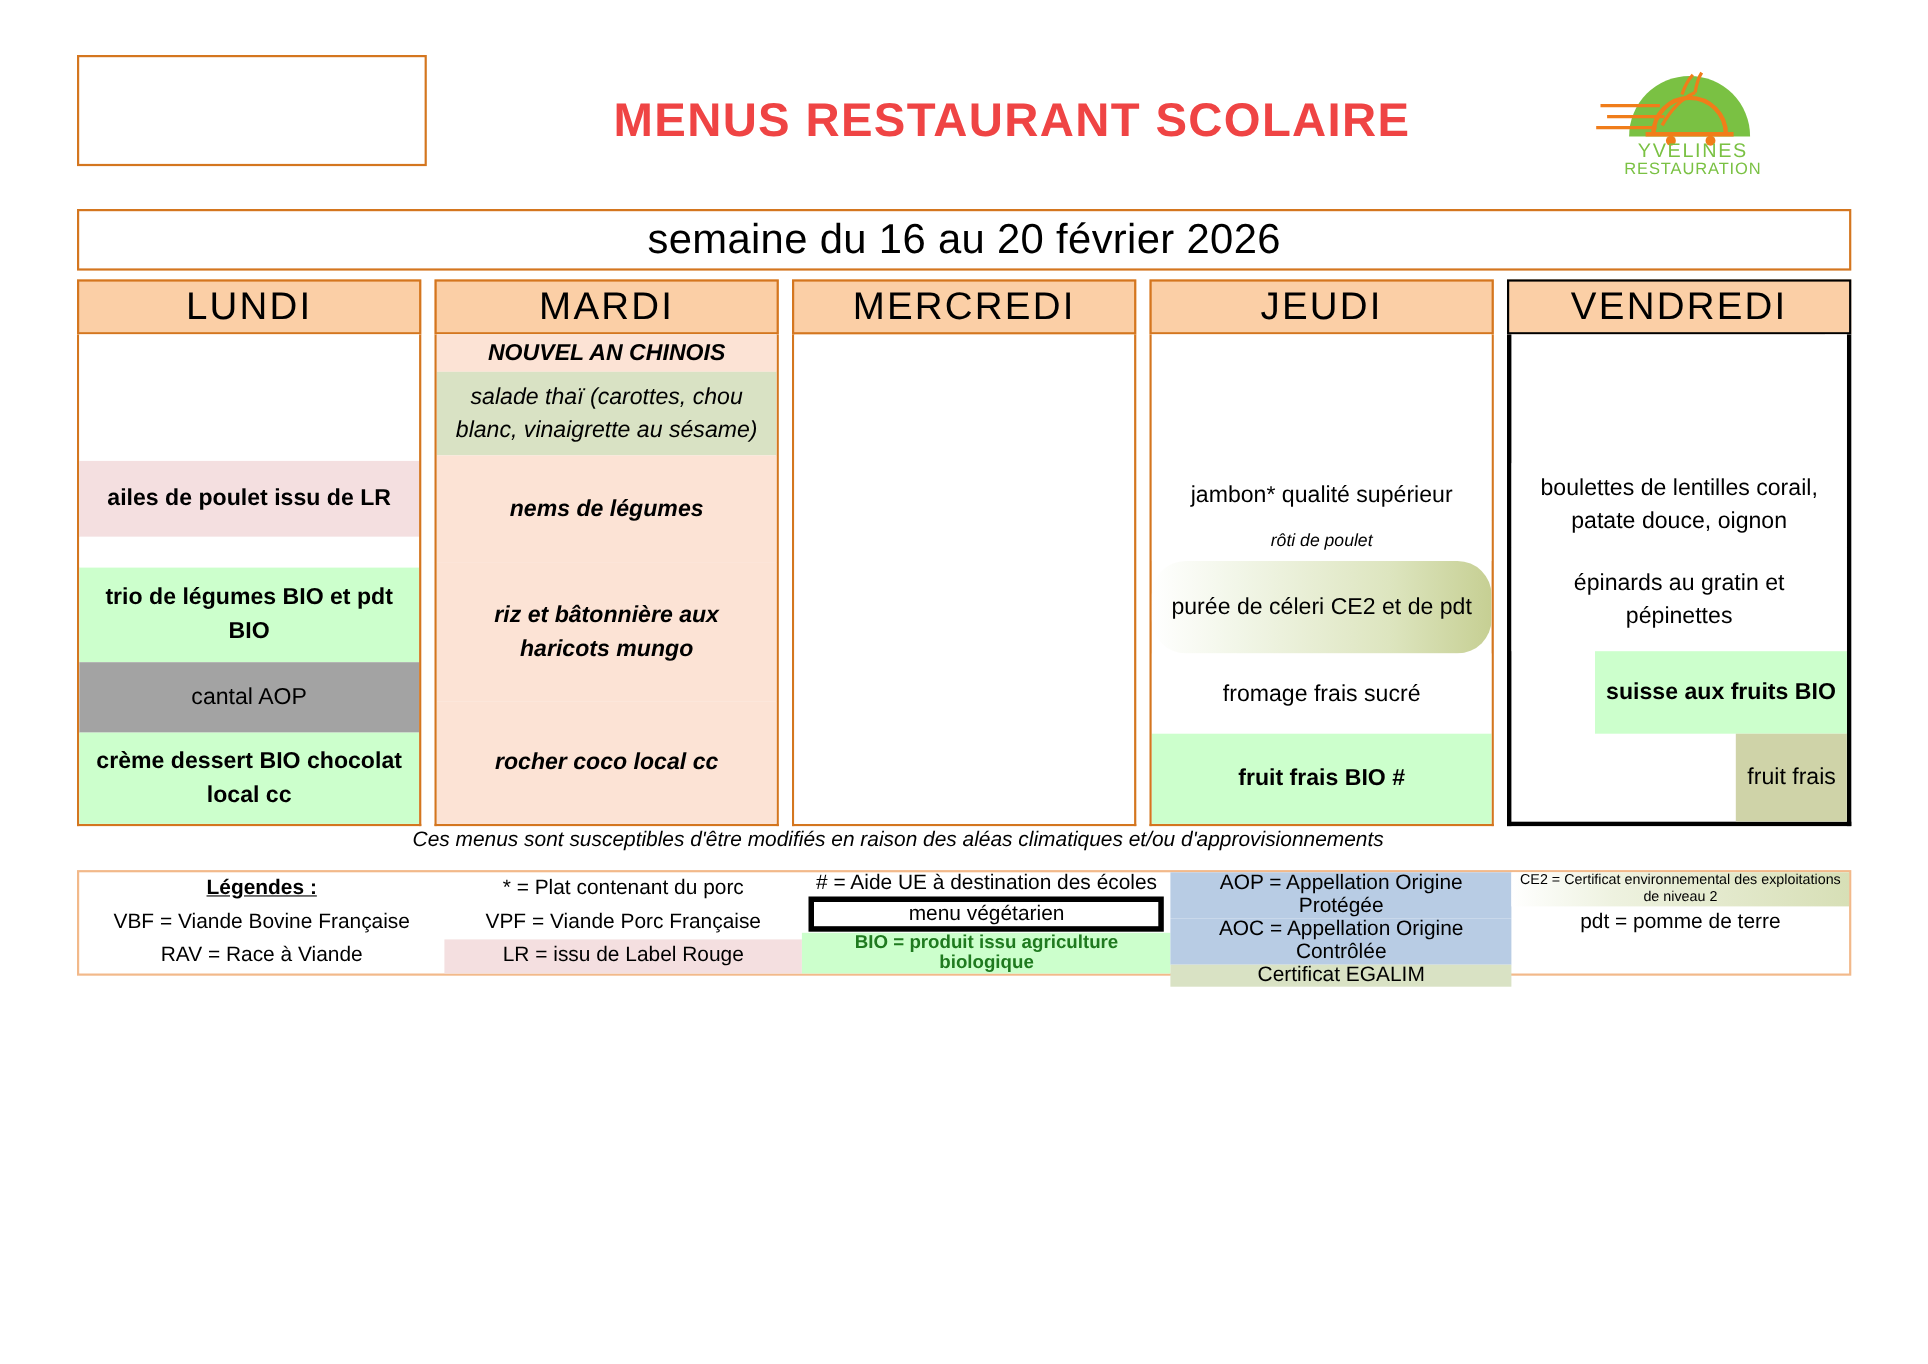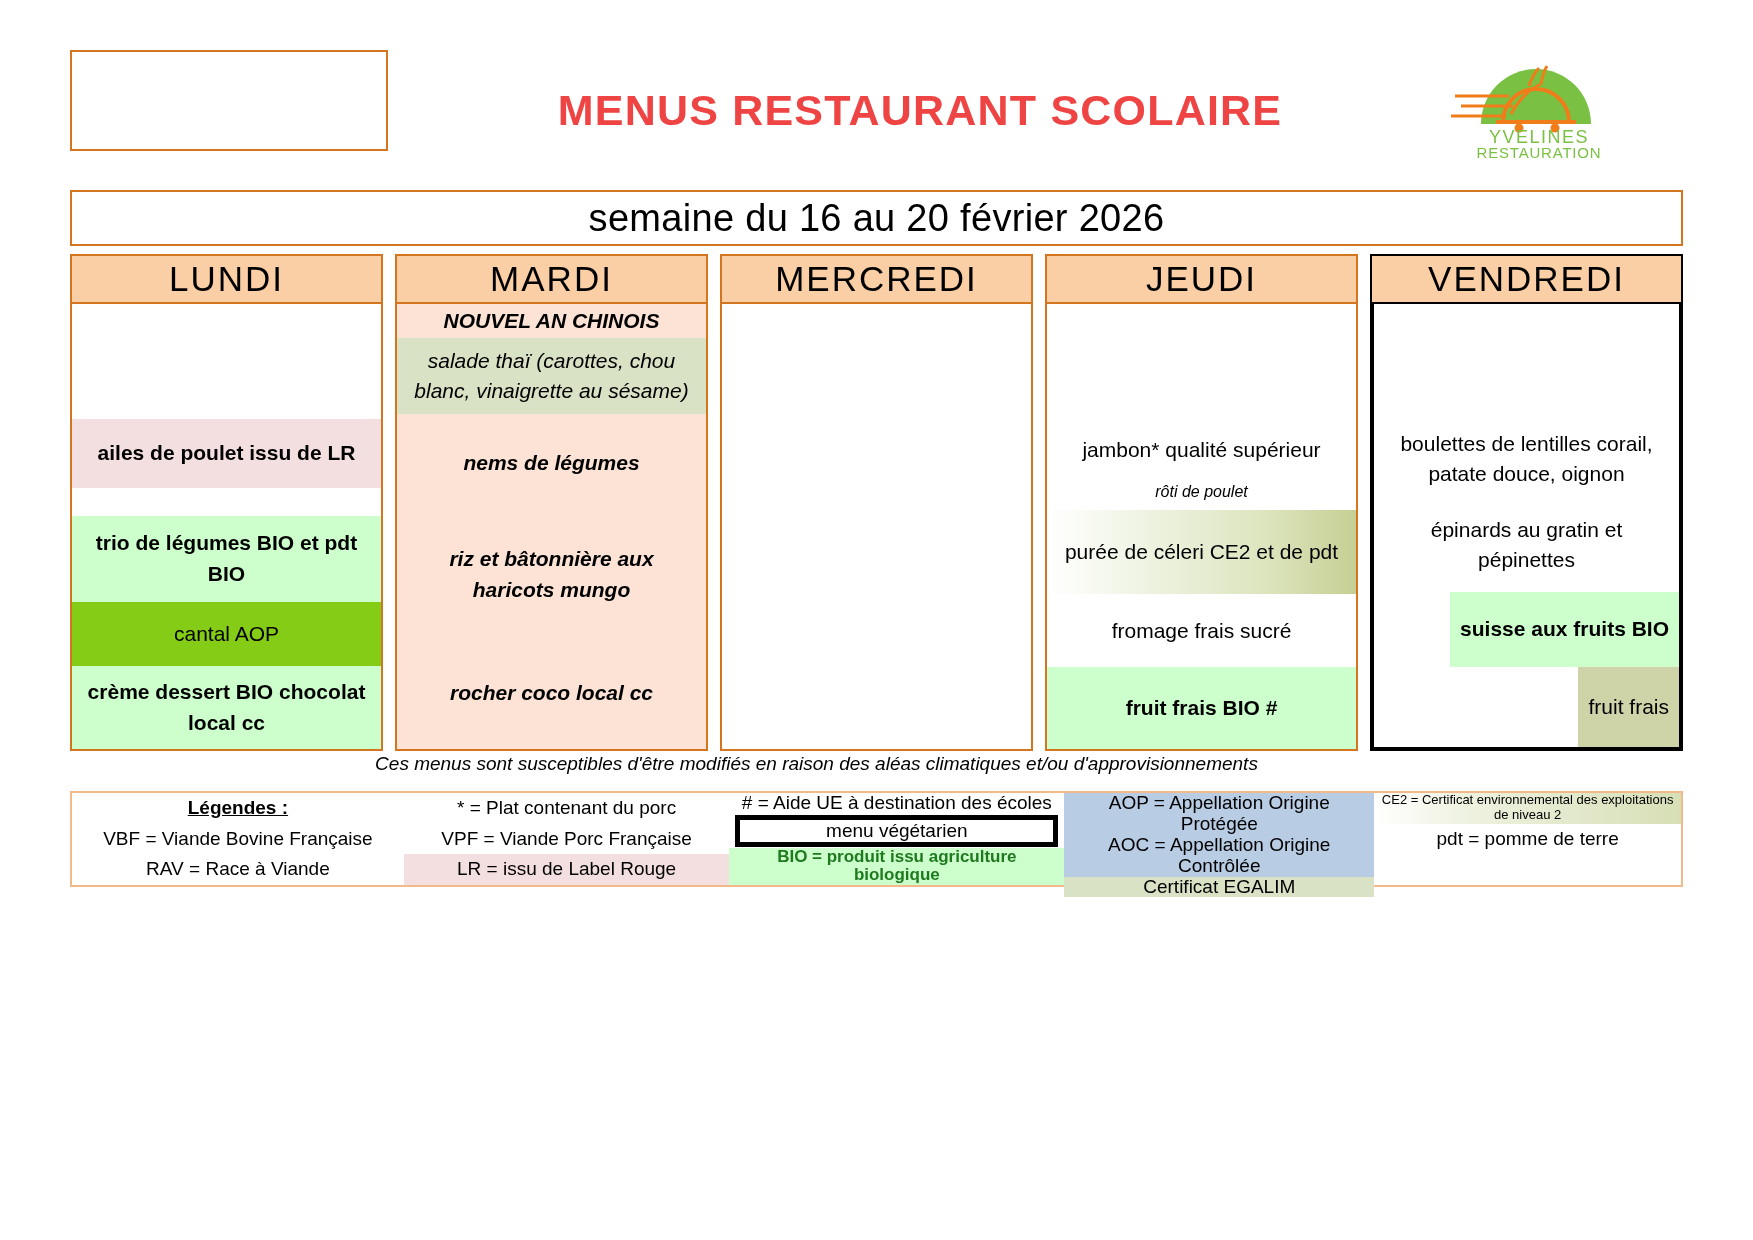--- a/index.html
+++ b/index.html
@@ -133,26 +133,27 @@
     font-size: 21px;
     line-height: 1.45;
     color: #000;
   }
   .cell .txt { display: block; width: 100%; }
 
   
   .t-white   { background: #ffffff; }
   .t-pink    { background: #f4dfe0; }
   .t-green   { background: #ccffcc; }
-  .t-blue    { background: #84cc16; }
+  .t-blue    { background: #a3a3a3; }
   .t-peach   { background: #fce3d5; }
   .t-sage    { background: #d9e2c4; }
   .t-olive   { background: #cfd3a8; }
   .t-gradgreen {
     background: linear-gradient(to right, #ffffff 0%, #f2f6e8 25%, #dde5bf 70%, #c6cf93 100%);
+    border-radius: 31px;
   }
 
   
   .b  { font-weight: 700; }
   .i  { font-style: italic; }
   .bi { font-weight: 700; font-style: italic; }
   .small { font-size: 16px; }
 
   
   .disclaimer {

